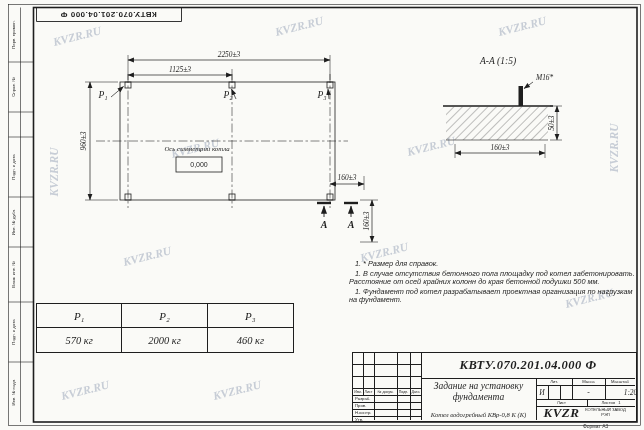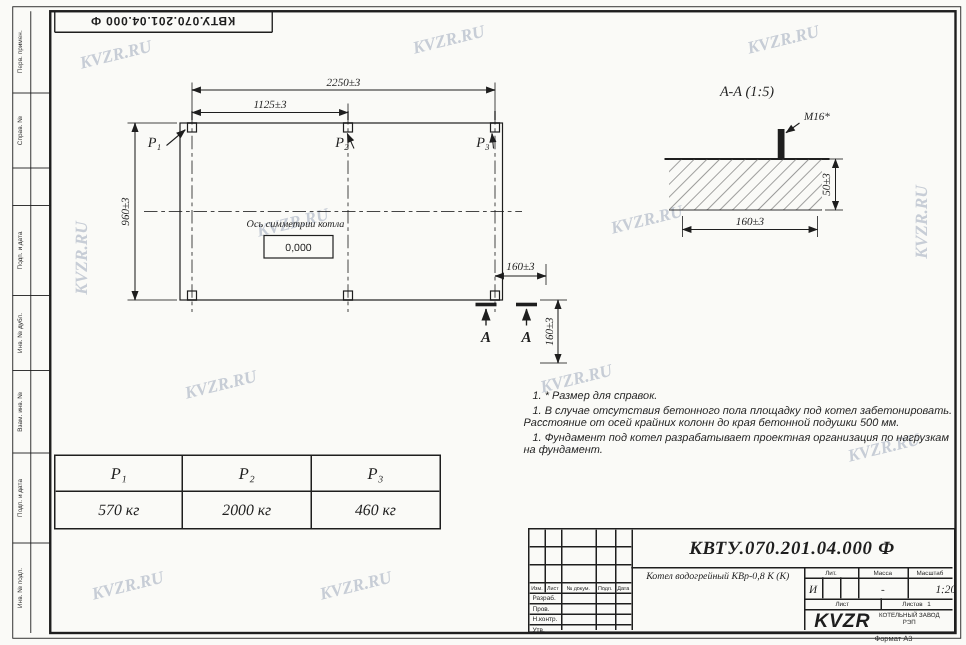--- a/index.html
+++ b/index.html
@@ -44,21 +44,21 @@
   .tb .hdr{font-size:3.6px;}
   .tb .lbl{font-size:4.2px;}
   .tb .sign{justify-content:flex-start;padding-left:2px;font-size:4.3px;box-sizing:border-box;}
   .tb .big{font-family:"Liberation Serif",serif;font-style:italic;font-weight:bold;
       font-size:12.5px;letter-spacing:.5px;}
   .tb .doc-title{font-family:"Liberation Serif",serif;font-style:italic;font-size:9.5px;
       text-align:center;line-height:1.12;width:92px;margin:0 auto;}
   .tb .product{font-family:"Liberation Serif",serif;font-style:italic;font-size:6.6px;
       text-align:center;line-height:1.1;}
   .tb .val{font-family:"Liberation Serif",serif;font-style:italic;font-size:7.5px;}
-  .tb .logo{font-family:Liberation Sans, sans-serif;font-style:italic;font-weight:bold;
+  .tb .logo{font-family:Liberation Serif, serif;font-style:italic;font-weight:bold;
       font-size:13px;letter-spacing:.5px;}
   .tb .company{font-size:4.1px;width:44px;text-align:center;line-height:1.2;}
   .format-note{position:absolute;left:583px;top:423px;font-size:5px;color:#333;}
 </style>
 </head>
 <body>
 
 <div class="sheet">
 
   <svg class="dwg" width="644" height="430" viewBox="0 0 644 430">
@@ -243,20 +243,21 @@
     <div class="cell hdr" style="left:21px;top:35px;width:23px;height:7px">№ докум.</div>
     <div class="cell hdr" style="left:44px;top:35px;width:13px;height:7px">Подп.</div>
     <div class="cell hdr" style="left:57px;top:35px;width:11px;height:7px">Дата</div>
 
     <div class="cell sign" style="left:0;top:42px;width:21px;height:7px">Разраб.</div>
     <div class="cell sign" style="left:0;top:49px;width:21px;height:7px">Пров.</div>
     <div class="cell sign" style="left:0;top:56px;width:21px;height:7px">Н.контр.</div>
     <div class="cell sign" style="left:0;top:63px;width:21px;height:7px">Утв.</div>
 
     <div class="cell" style="left:68px;top:25px;width:115px;height:42px;flex-direction:column;justify-content:space-between;padding:3px 2px 2px;box-sizing:border-box">
+      <div class="doc-title">Задание на установку фундамента</div>
       <div class="product">Котел водогрейный КВр-0,8 К (К)</div>
     </div>
 
     <div class="cell lbl" style="left:183px;top:25px;width:36px;height:7px">Лит.</div>
     <div class="cell lbl" style="left:219px;top:25px;width:33px;height:7px">Масса</div>
     <div class="cell lbl" style="left:252px;top:25px;width:30px;height:7px">Масштаб</div>
     <div class="cell val" style="left:183px;top:32px;width:12px;height:14px">И</div>
     <div class="cell val" style="left:219px;top:32px;width:33px;height:14px">-</div>
     <div class="cell val" style="left:252px;top:32px;width:51px;height:14px">1:20</div>
 

